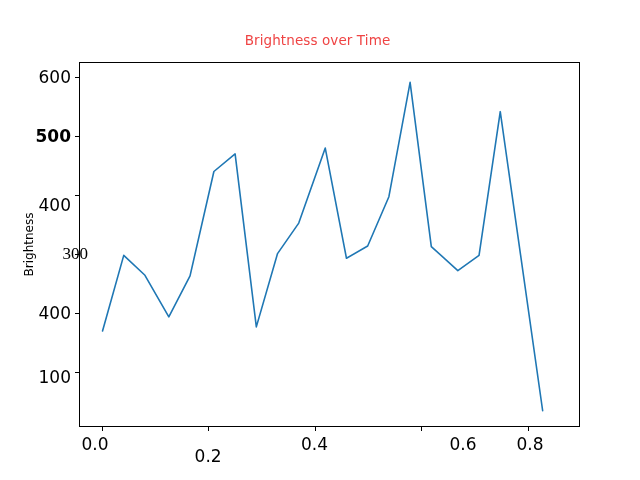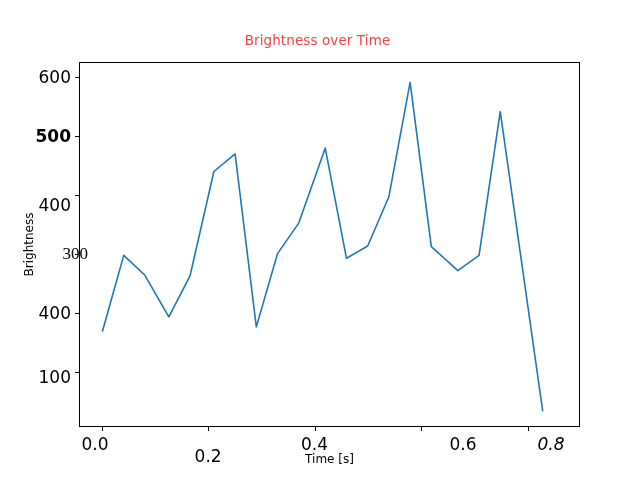--- a/index.html
+++ b/index.html
@@ -126,19 +126,18 @@
   <div id="xtick-marks">
       <div class="tick-mark xtick-mark" style="left: 101.628px; top: 427px;"></div>
       <div class="tick-label xtick-label" style="left: 95px; top: 434px;">0.0</div>
       <div class="tick-mark xtick-mark" style="left: 208.11px; top: 427px;"></div>
       <div class="tick-label xtick-label" style="left: 208.11px; top: 446px;">0.2</div>
       <div class="tick-mark xtick-mark" style="left: 314.592px; top: 427px;"></div>
       <div class="tick-label xtick-label" style="left: 314.592px; top: 434px; text-align: right;">0.4</div>
       <div class="tick-mark xtick-mark" style="left: 421.075px; top: 427px;"></div>
       <div class="tick-label xtick-label" style="left: 421.075px; top: 434px; margin-left: 42px;">0.6</div>
       <div class="tick-mark xtick-mark" style="left: 527.557px; top: 427px;"></div>
-      <div class="tick-label xtick-label" style="left: 551px; top: 434px; font-style: italic;">0.8</div>
+      <div class="tick-label xtick-label" style="left: 530px; top: 434px;">0.8</div>
     </div>
 
-  <div id="xlabel">Time [s]</div>
   <div id="ylabel">Brightness</div>
 
 </div>
 
 </body></html>

